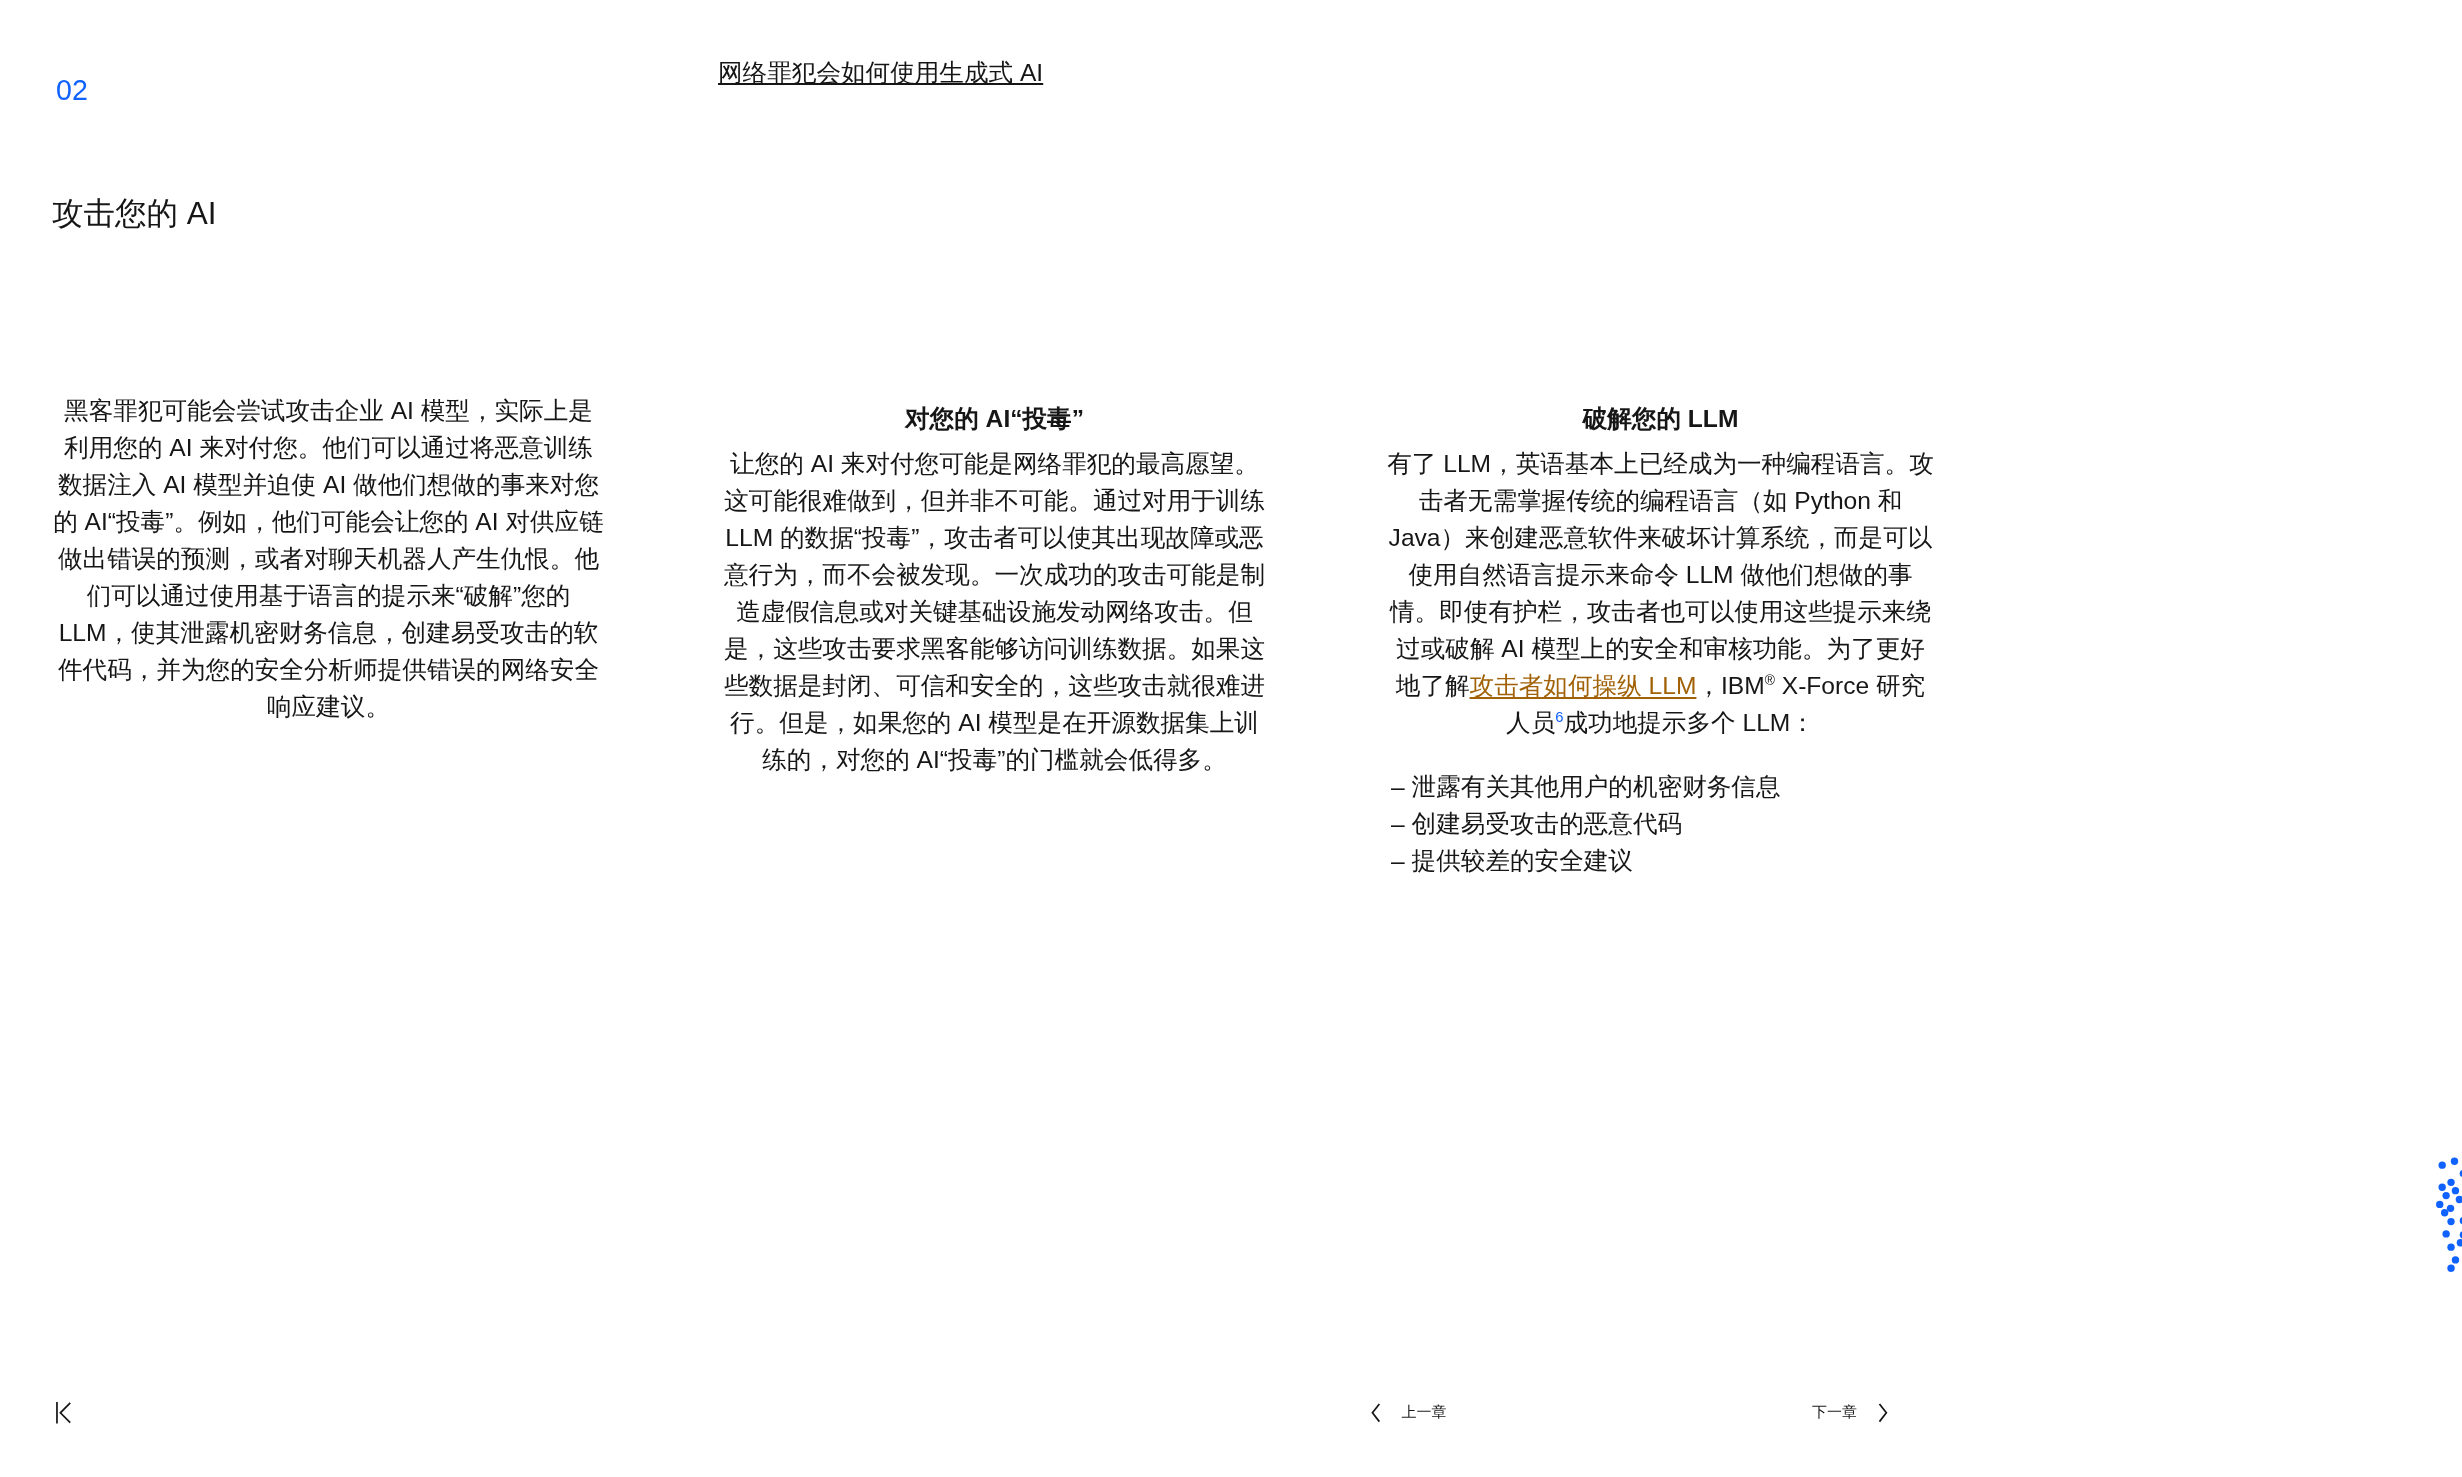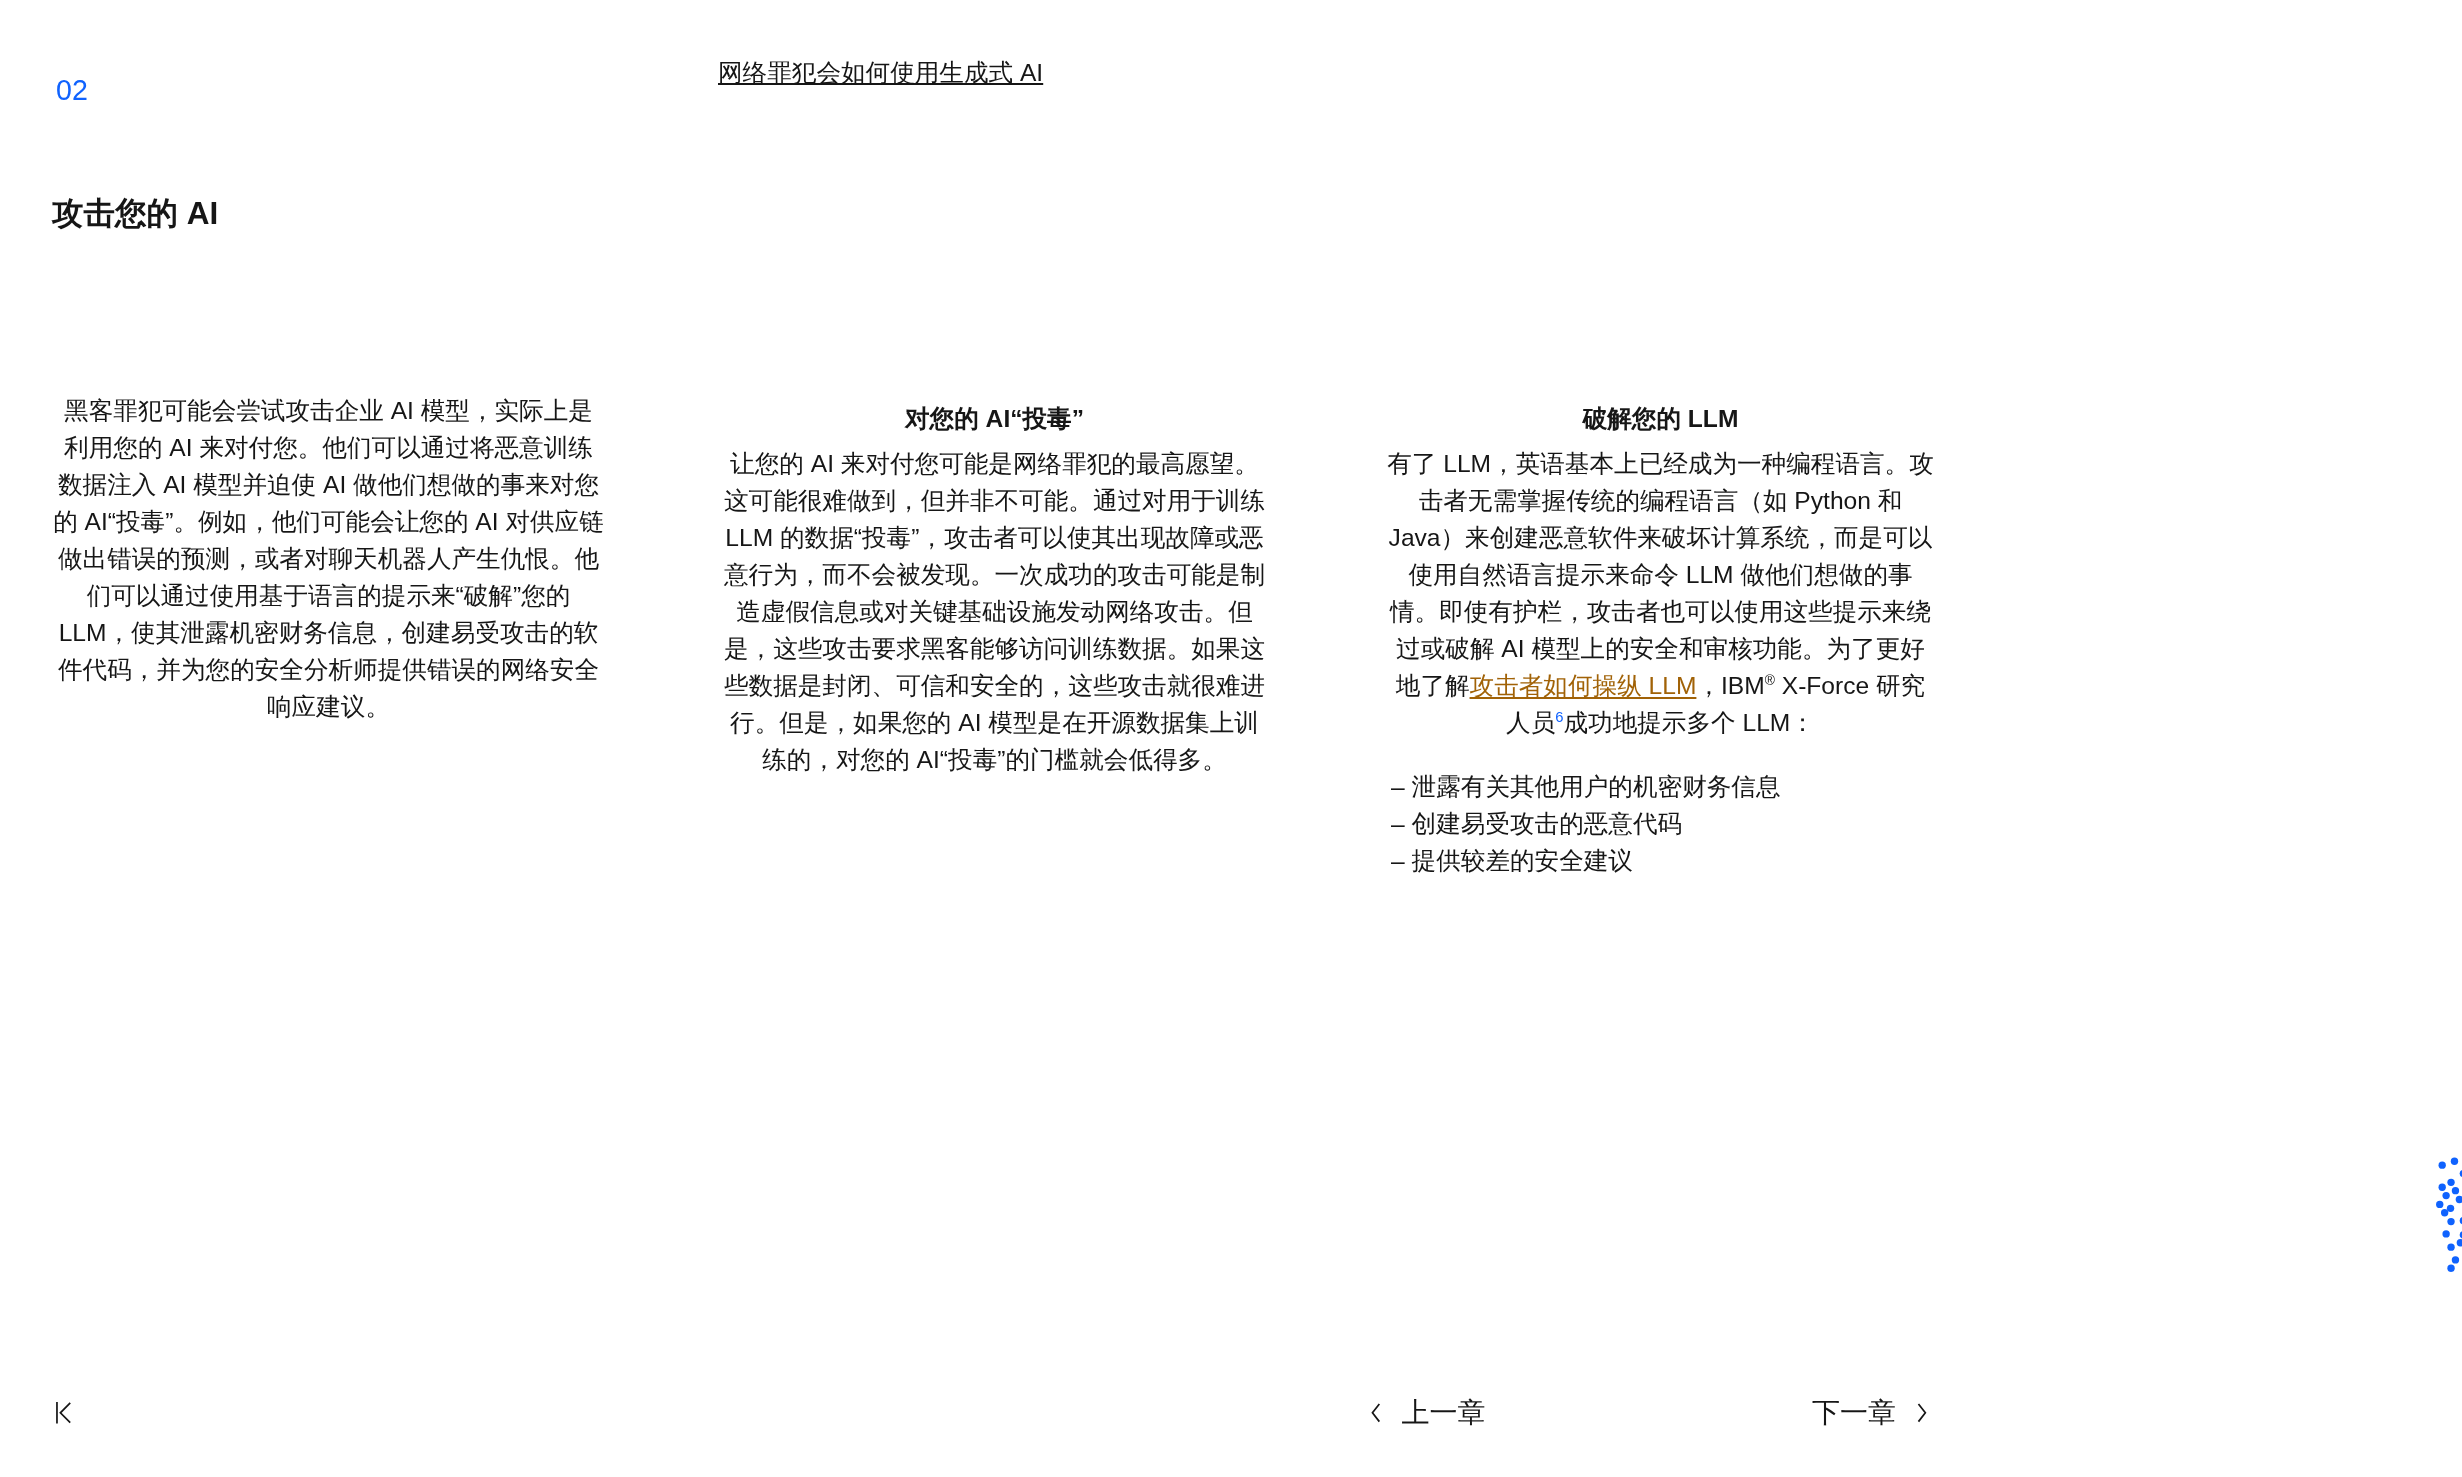--- a/index.html
+++ b/index.html
@@ -3,34 +3,34 @@
 <meta charset="utf-8">
 <style>
   html,body{margin:0;padding:0;background:#ffffff;}
   .page{
     position:relative;width:2626px;height:1477px;background:#ffffff;overflow:hidden;
     font-family:"Liberation Sans","DejaVu Sans",sans-serif;color:#161616;
     -webkit-font-smoothing:antialiased;
   }
   .section-num{position:absolute;left:56px;top:53px;font-size:28.6px;line-height:1.1;color:#0f62fe;margin-top:22px;}
   .run-head{position:absolute;left:718px;top:59px;font-size:24.6px;line-height:1.1;color:#161616;text-decoration:underline;}
-  .page-title{position:absolute;left:52px;top:196px;font-size:31.5px;font-weight:700;line-height:1.1;color:#161616;margin:0;}
+  .page-title{position:absolute;left:52px;top:196px;font-size:31.5px;font-weight:400;line-height:1.1;color:#161616;margin:0;}
   .col{position:absolute;top:392px;width:553px;font-size:24.6px;line-height:37px;color:#161616;text-align:center;}
   .col-1{left:52px;}
   .col-2{left:718px;}
   .col-3{left:1384px;}
   .col-heading{margin:8px;font-size:24.6px;line-height:37px;font-weight:700;}
   .col p{margin:0;}
   a.body-link{color:#a16207;text-decoration:underline;text-decoration-thickness:2px;text-underline-offset:3.4px;cursor:pointer;}
   sup.reg{font-size:13.8px;line-height:0;vertical-align:super;}
   sup.fn{font-size:14.8px;line-height:0;vertical-align:super;color:#0f62fe;cursor:pointer;}
   .bullets{margin-top:27px;}
   .bullet{display:flex;}
   .bullet .dash{flex:none;width:27.6px;}
-  .footer-item{position:absolute;top:1399px;height:27.6px;display:flex;align-items:center;font-size:28px;color:#161616;cursor:pointer;}
+  .footer-item{position:absolute;top:1399px;height:27.6px;display:flex;align-items:center;font-size:15px;color:#161616;cursor:pointer;}
   .first-page{left:55px;}
   .prev{left:1370px;gap:19.7px;}
   .next{left:1812px;gap:20px;}
   .deco{position:absolute;left:2425px;top:1139px;}
   svg{display:block;}
 </style>
 </head>
 <body>
 
 <div class="page">

